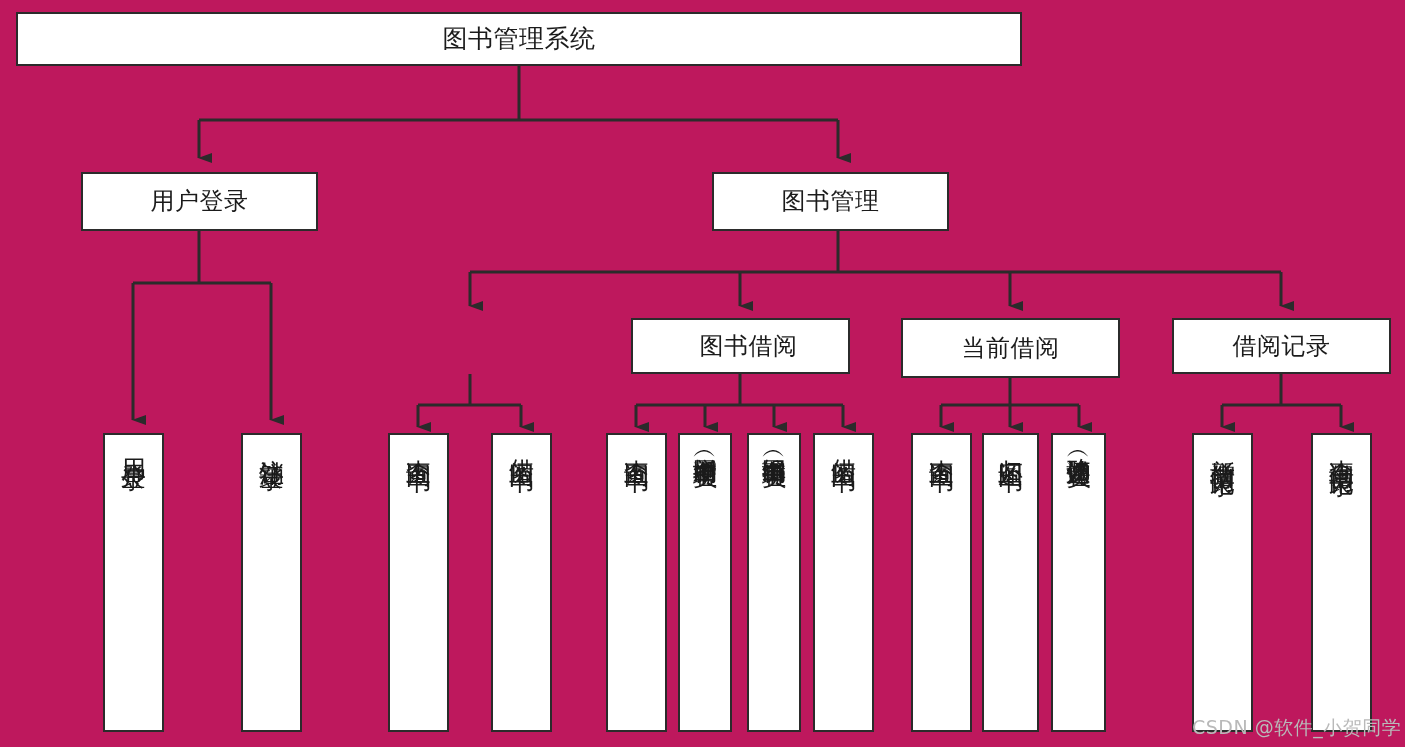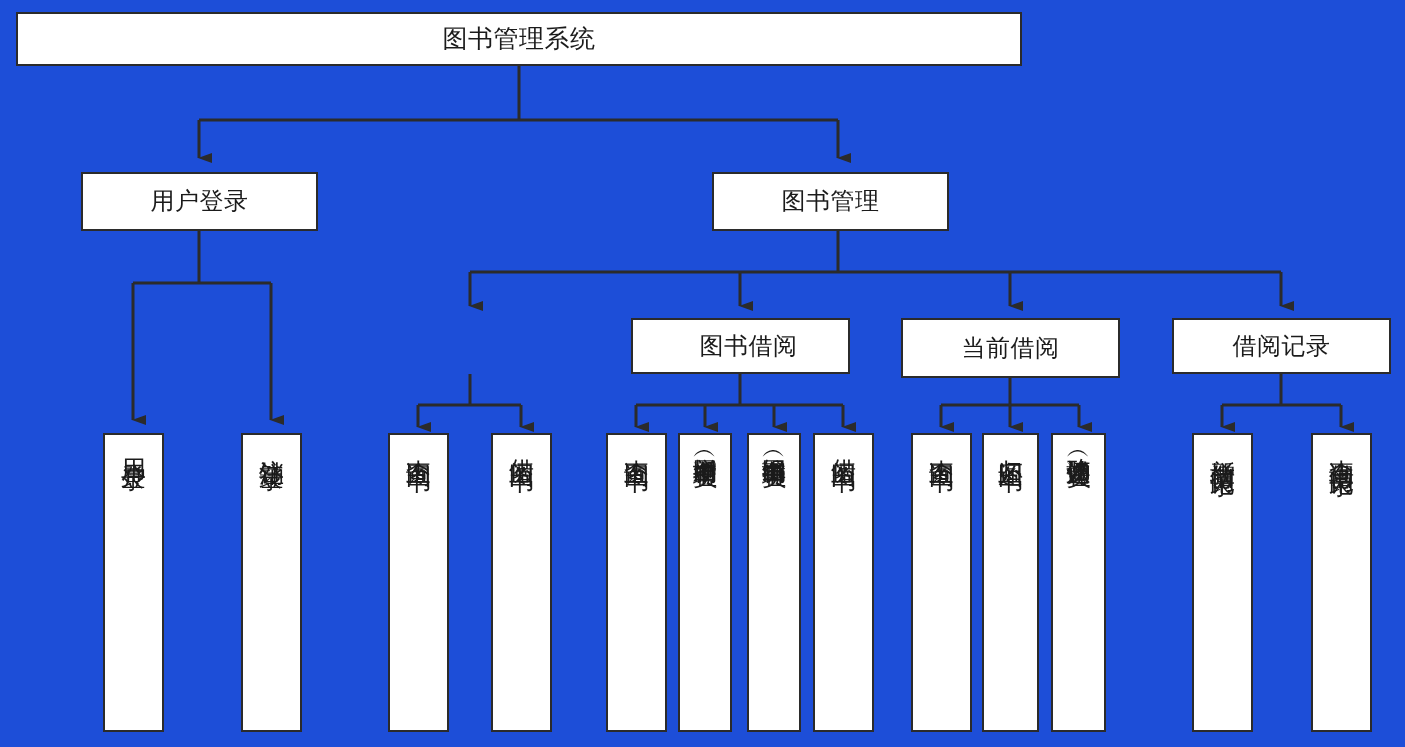--- a/index.html
+++ b/index.html
@@ -5,21 +5,21 @@
 <style>
   html, body {
     margin: 0;
     padding: 0;
     background: #ffffff;
   }
   #canvas {
     position: relative;
     width: 1405px;
     height: 747px;
-    background: #1d4ed8;
+    background: #be185d;
     font-family: "DejaVu Sans", "Liberation Sans", sans-serif;
     overflow: hidden;
   }
   #edges {
     position: absolute;
     left: 0;
     top: 0;
     width: 1405px;
     height: 747px;
     pointer-events: none;
@@ -183,14 +183,15 @@
     <span class="label">确认归还（管理员）</span>
   </div>
 
   <div class="node leaf" style="left:1192px; top:433px; width:61px; height:299px;">
     <span class="label">新增借阅记录</span>
   </div>
   <div class="node leaf" style="left:1311px; top:433px; width:61px; height:299px;">
     <span class="label">查询借阅记录</span>
   </div>
 
+  <div class="watermark" style="left:1192px; top:715px;">CSDN @软件_小贺同学</div>
 
 </div>
 
 </body></html>

